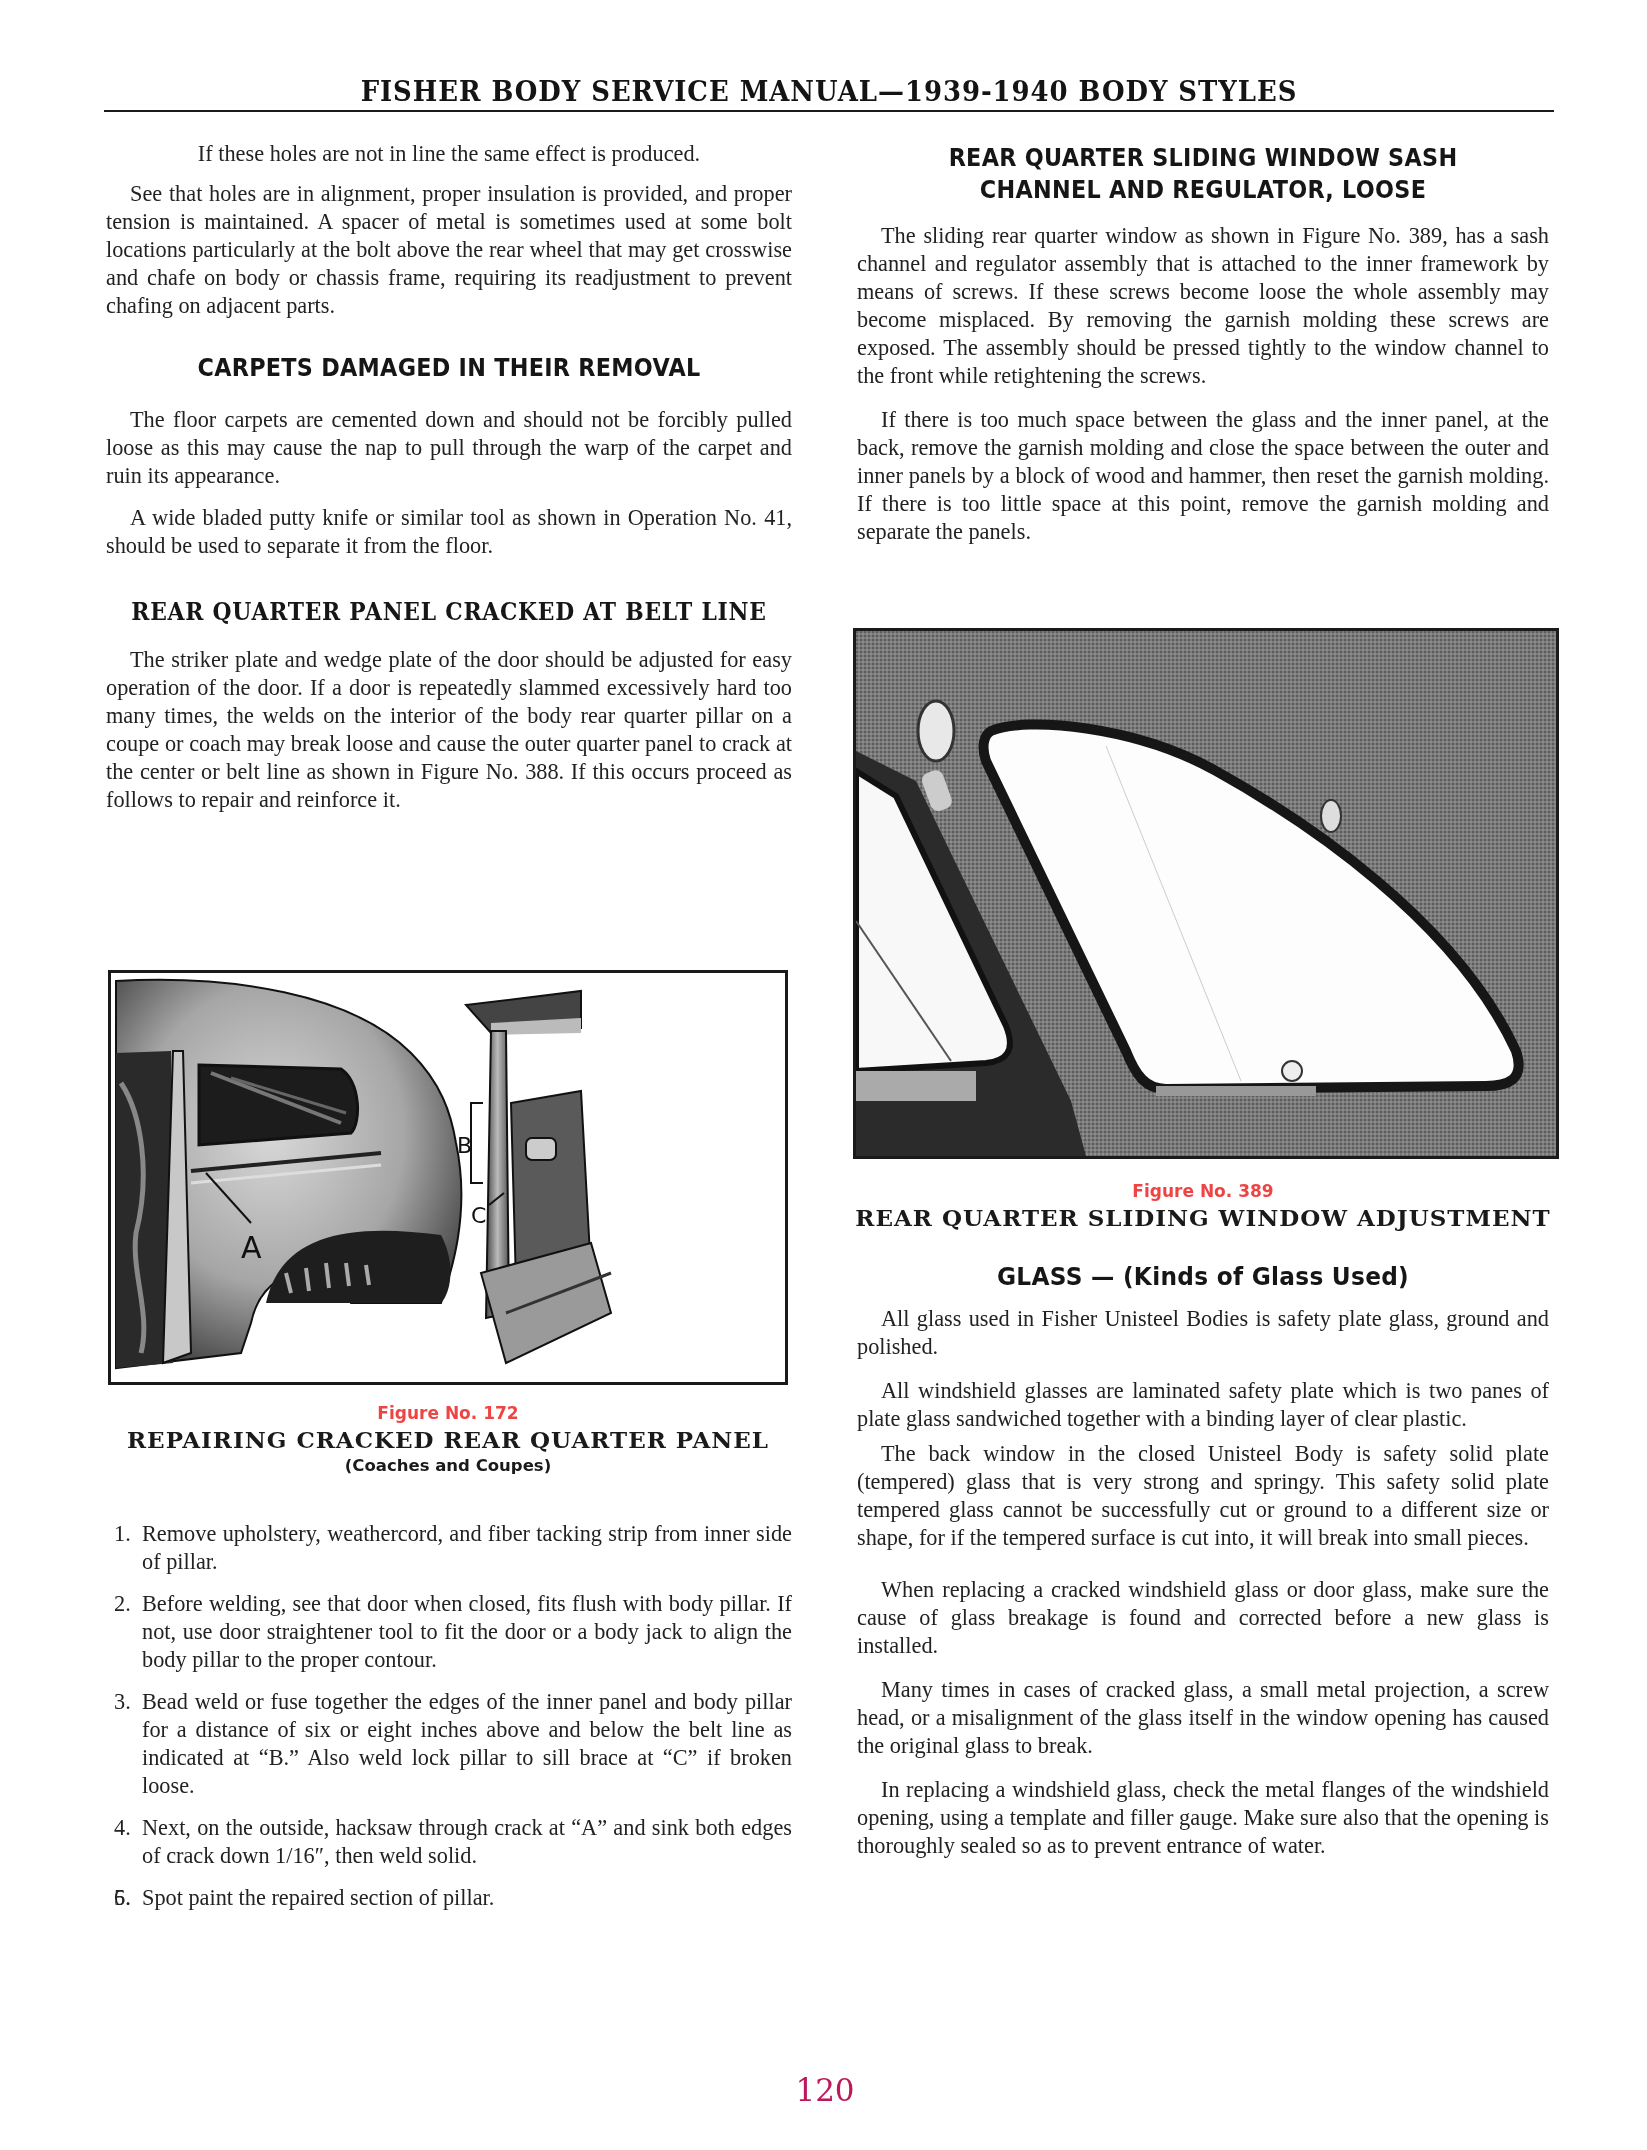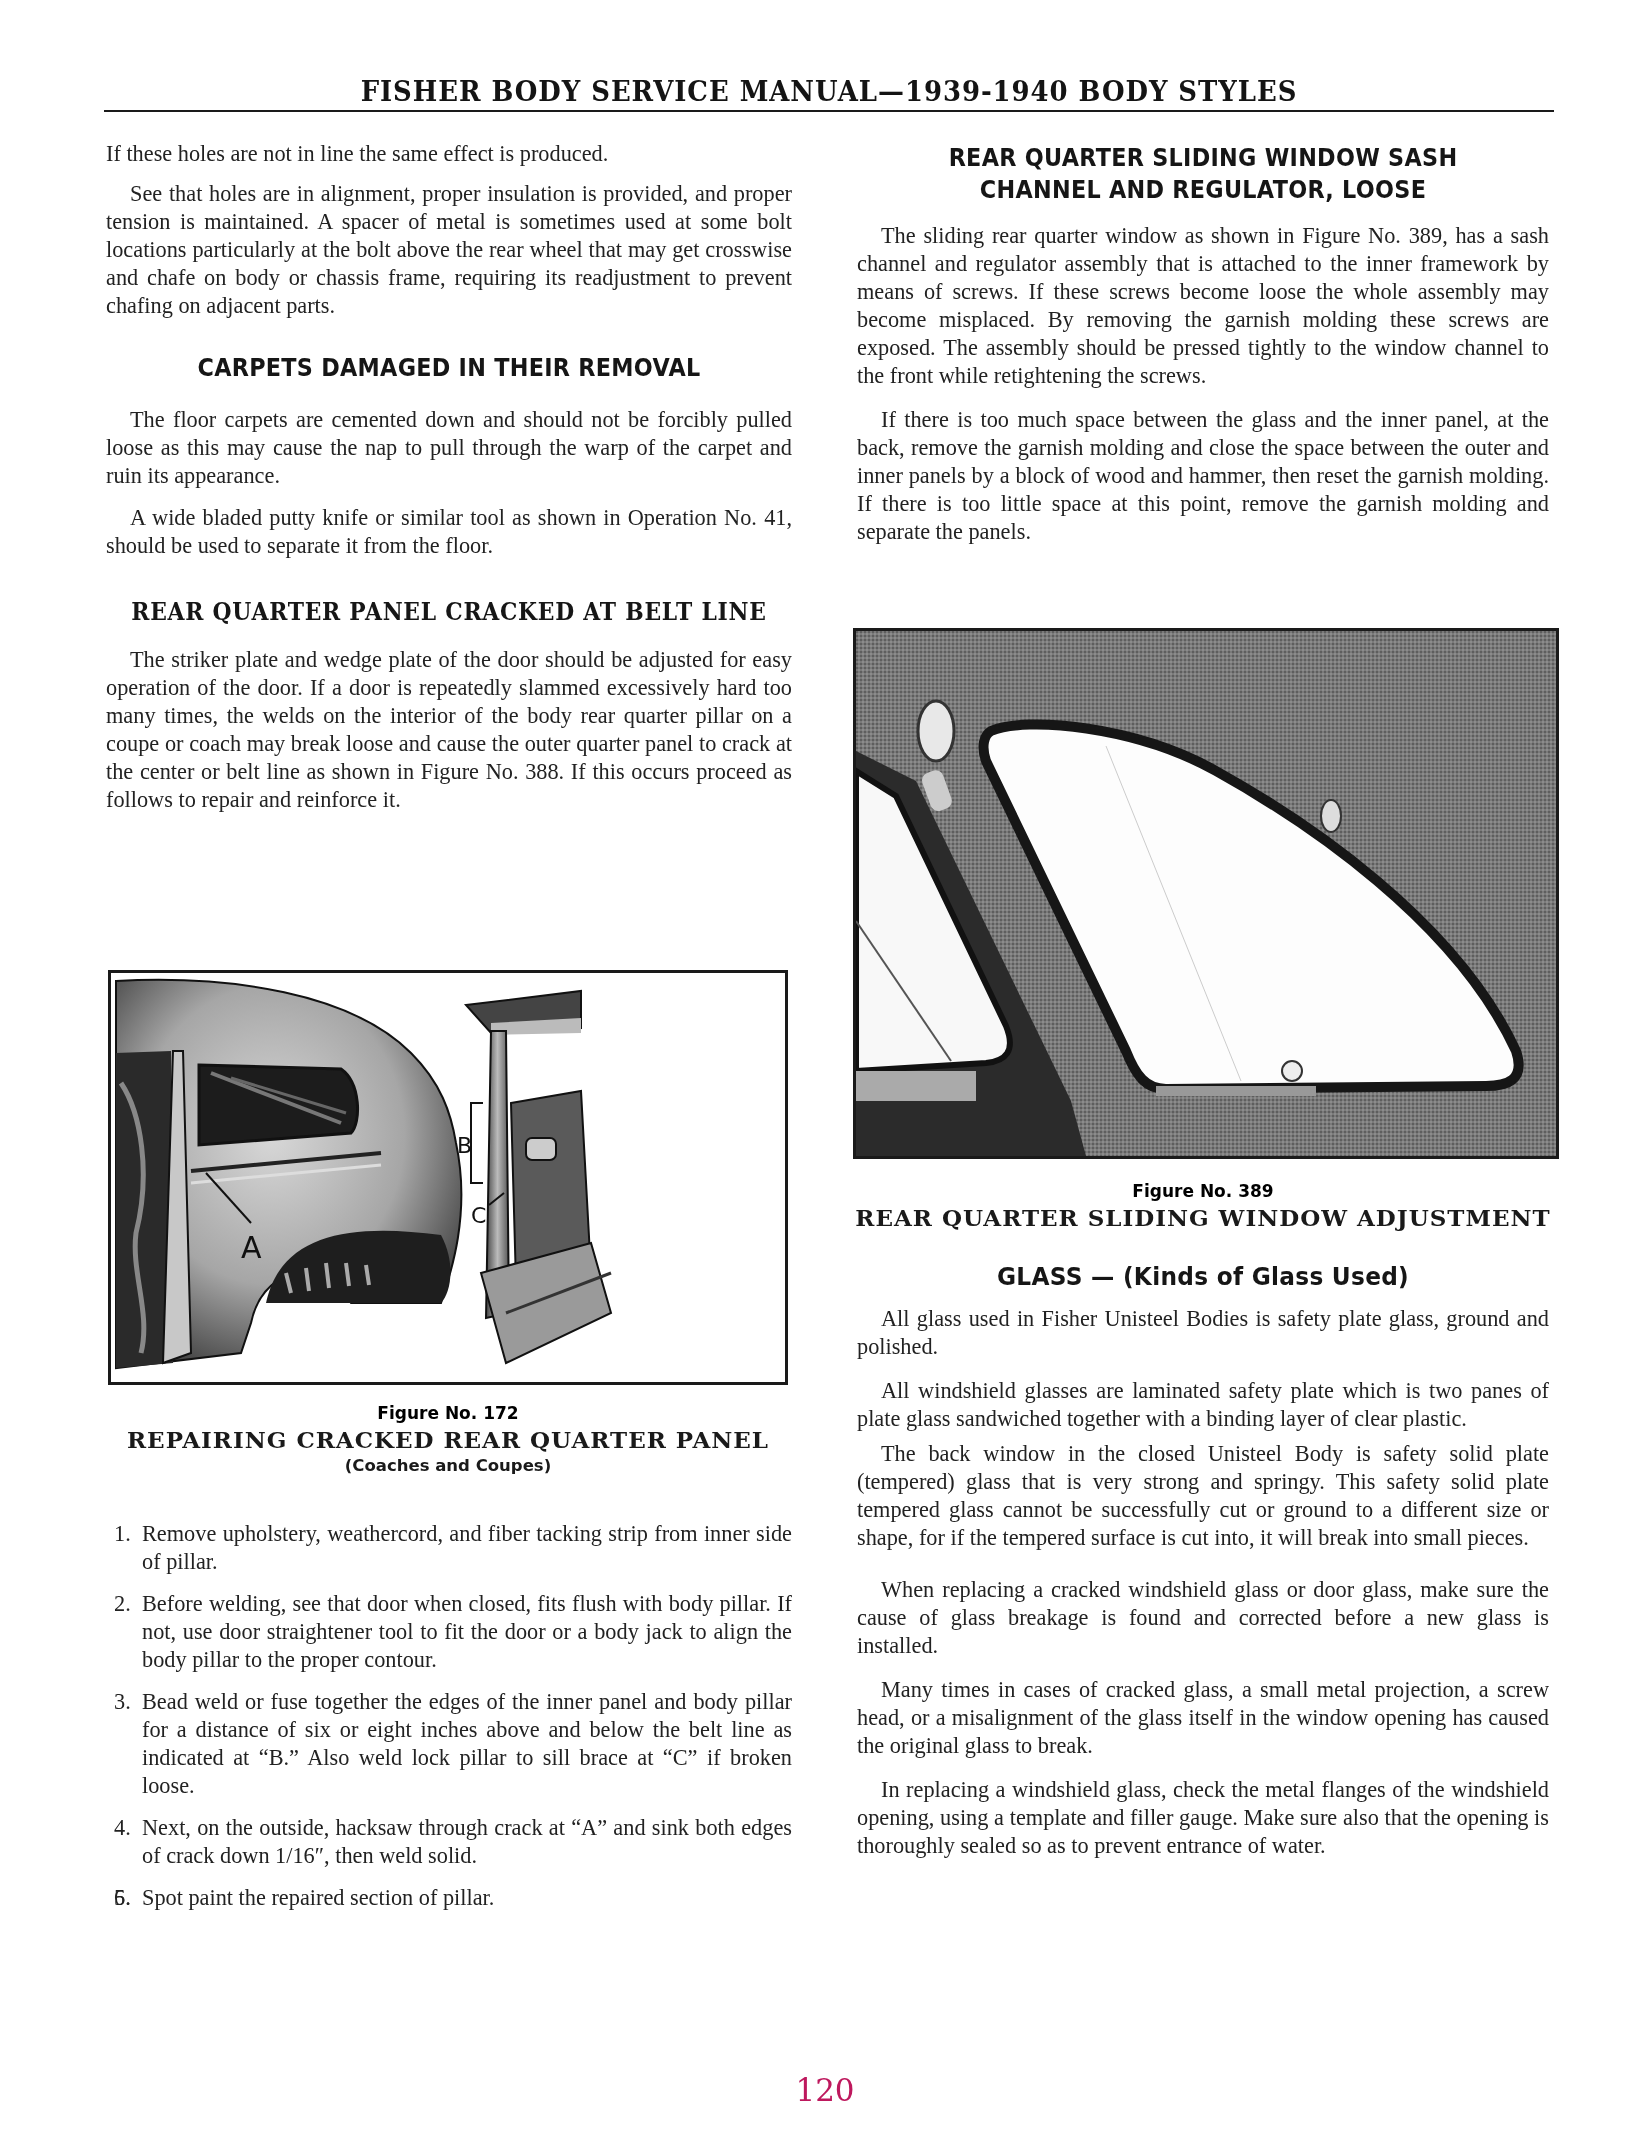--- a/index.html
+++ b/index.html
@@ -37,21 +37,21 @@
     margin: 0; text-align: center;
     font-family: "DejaVu Serif", serif; font-weight: bold;
     font-size: 23.5px; letter-spacing: 0.8px; color: #161616;
     transform: scaleX(0.93);
   }
   .fig-frame {
     position: absolute; border: 3px solid #1a1a1a; background: #fff; overflow: hidden;
   }
   .caption { position: absolute; text-align: center; }
   .cap-num {
-    font-family: "DejaVu Sans", sans-serif; font-weight: bold; font-size: 17px; color: #000000;
+    font-family: "DejaVu Sans", sans-serif; font-weight: bold; font-size: 17px; color: #ef4444;
     display: block; line-height: 26px;
   }
   .cap-title {
     font-family: "DejaVu Serif", serif; font-weight: bold; font-size: 23px; letter-spacing: 1px;
     color: #1a1a1a; display: block; line-height: 27px;
   }
   .cap-sub {
     font-family: "DejaVu Sans", sans-serif; font-weight: bold; font-size: 16.5px; color: #1a1a1a;
     display: block; line-height: 26px;
   }
@@ -67,21 +67,21 @@
     font-family: "DejaVu Serif", serif; font-size: 31px; color: #be185d;
   }
 </style>
 </head>
 <body>
 
 <div class="running-head">FISHER BODY SERVICE MANUAL—1939-1940 BODY STYLES</div>
 <div class="head-rule"></div>
 
 <div class="col col-left">
-  <p class="body noindent" style="text-align:left;">If these holes are not in line the same effect is produced.</p>
+  <p class="body noindent" style="text-align:center;">If these holes are not in line the same effect is produced.</p>
   <p class="body gap" style="margin-top:12px;">See that holes are in alignment, proper insulation is provided, and proper tension is maintained. A spacer of metal is sometimes used at some bolt locations particularly at the bolt above the rear wheel that may get crosswise and chafe on body or chassis frame, requiring its readjustment to prevent chafing on adjacent parts.</p>
 
   <h2 class="section" style="margin-top:34px;">CARPETS DAMAGED IN THEIR REMOVAL</h2>
   <p class="body" style="margin-top:24px;">The floor carpets are cemented down and should not be forcibly pulled loose as this may cause the nap to pull through the warp of the carpet and ruin its appearance.</p>
   <p class="body gap" style="margin-top:14px;">A wide bladed putty knife or similar tool as shown in Operation No. 41, should be used to separate it from the floor.</p>
 
   <h2 class="slab" style="margin-top:38px;">REAR QUARTER PANEL CRACKED AT BELT LINE</h2>
   <p class="body" style="margin-top:20px;">The striker plate and wedge plate of the door should be adjusted for easy operation of the door. If a door is repeatedly slammed excessively hard too many times, the welds on the interior of the body rear quarter pillar on a coupe or coach may break loose and cause the outer quarter panel to crack at the center or belt line as shown in Figure No. 388. If this occurs proceed as follows to repair and reinforce it.</p>
 </div>
 

